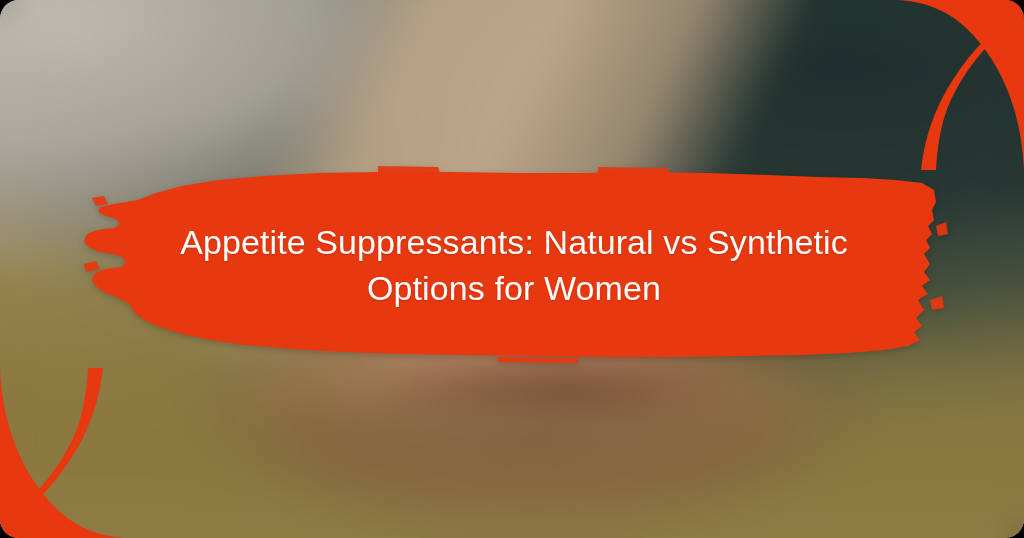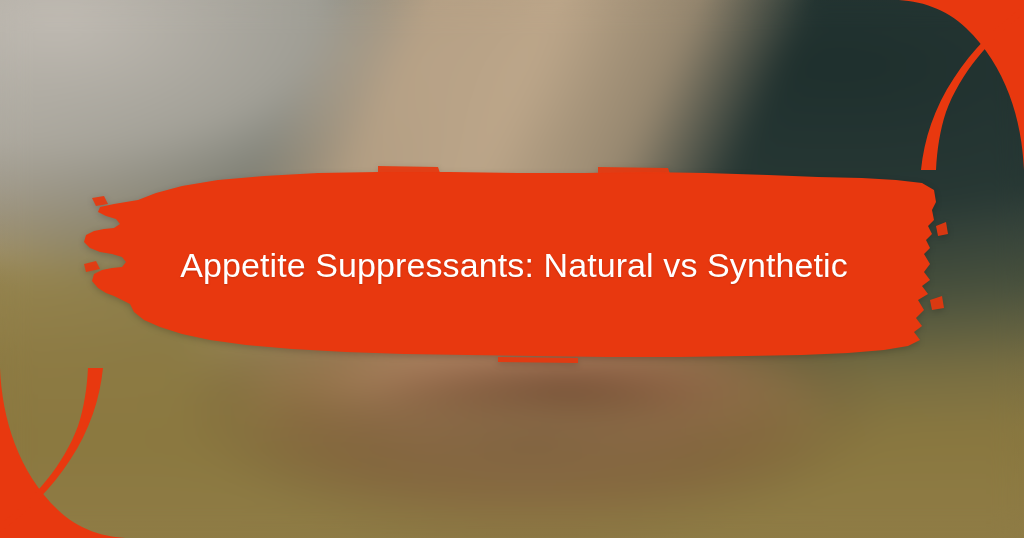--- a/index.html
+++ b/index.html
@@ -7,20 +7,21 @@
     padding: 0;
     background: #000;
   }
   #banner {
     position: relative;
     width: 1024px;
     height: 538px;
     overflow: hidden;
     font-family: "Liberation Sans", sans-serif;
     background: #9a8a70;
+    border-radius: 19px;
   }
 
   
   .bg-layer {
     position: absolute;
     inset: 0;
     pointer-events: none;
   }
   
   .bg-base {
@@ -207,16 +208,17 @@
         <path d="M 858,66 L 868,62 L 870,74 L 860,76 Z"></path>
         <path d="M 852,140 L 864,136 L 866,148 L 854,150 Z"></path>
         <path d="M 300,6 L 360,7 L 362,13 L 300,12 Z"></path>
         <path d="M 520,7 L 590,8 L 592,14 L 520,13 Z"></path>
         <path d="M 420,197 L 500,198 L 500,203 L 420,202 Z"></path>
       </g>
     </svg>
 
     <div id="title-block">
       <div class="title-line">Appetite Suppressants: Natural vs Synthetic</div>
+      <div class="title-line">Options for Women</div>
     </div>
   </div>
 
 </div>
 
 </body></html>

